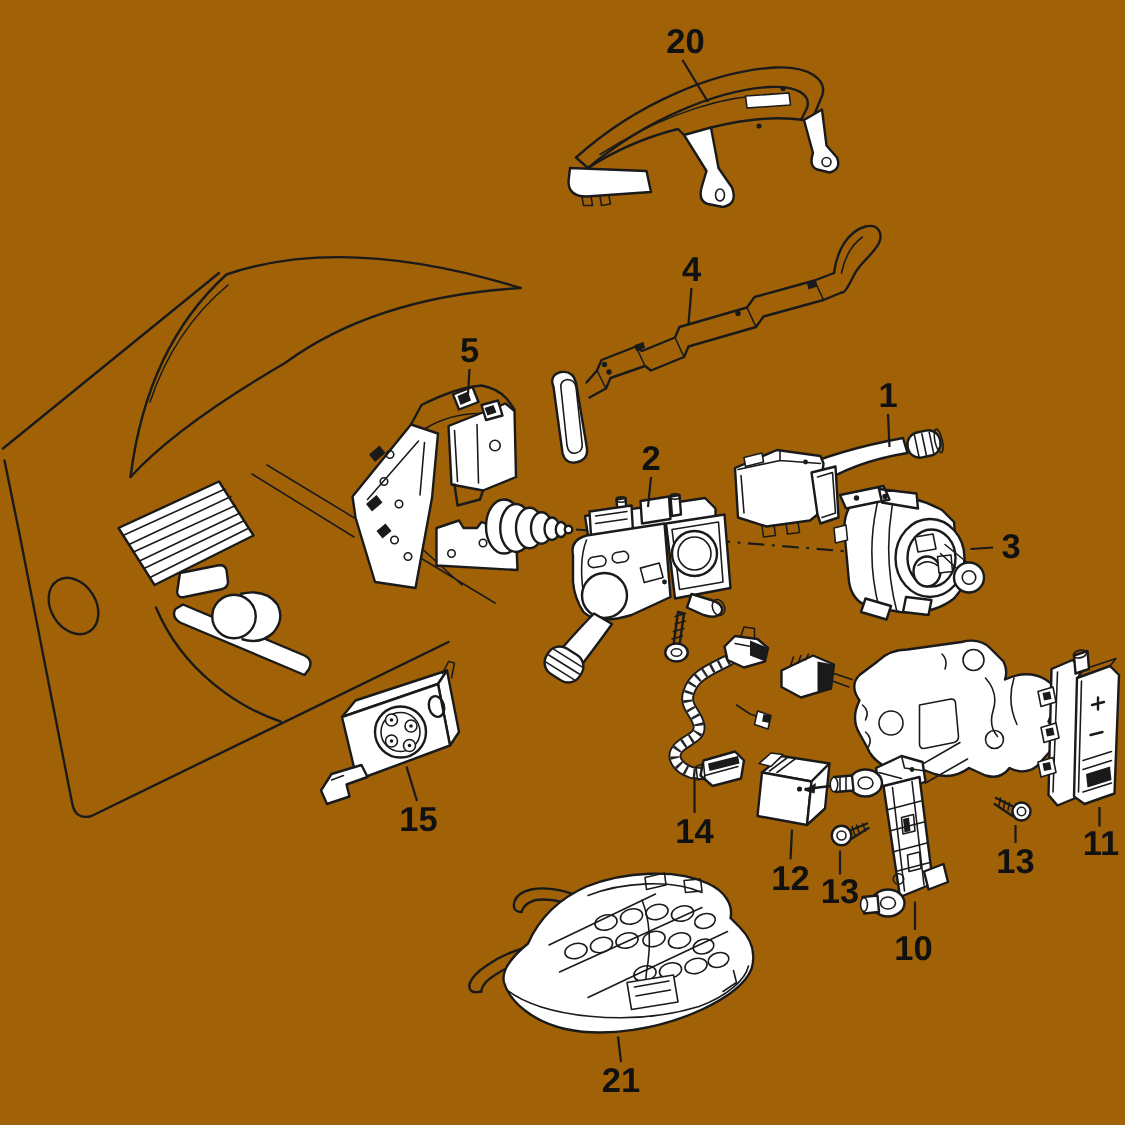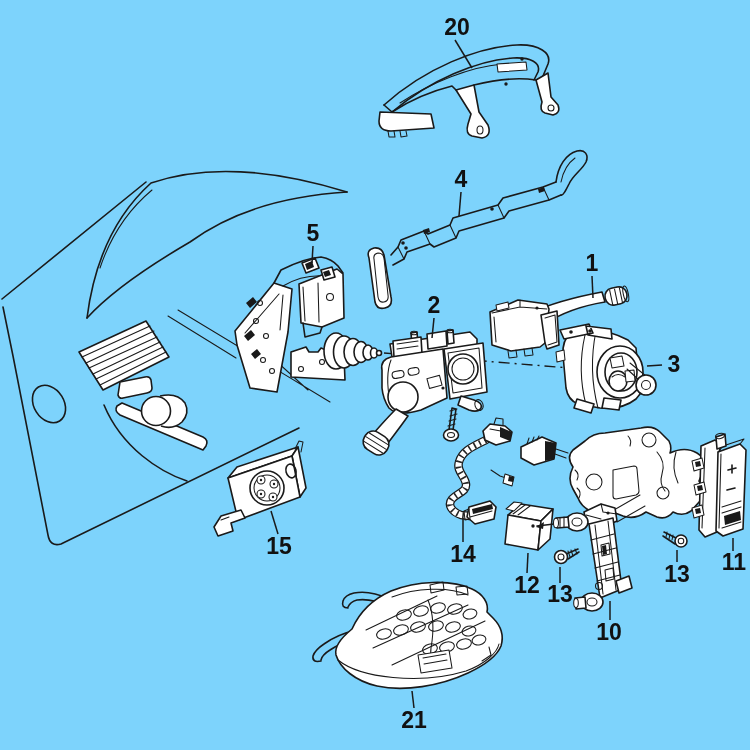--- a/index.html
+++ b/index.html
@@ -1,16 +1,16 @@
 <!DOCTYPE html>
 <html><head>
 <meta charset="utf-8">
 <style>
   html,body{margin:0;padding:0;background:#e8e8e8;}
-  #stage{position:relative;width:750px;height:750px;background:#7dd3fc;overflow:hidden;
+  #stage{position:relative;width:750px;height:750px;background:#a16207;overflow:hidden;
          font-family:"Liberation Sans",sans-serif;}
   svg{display:block}
   .ln{fill:none;stroke:#1a1a1a;stroke-width:1.6;stroke-linecap:round;stroke-linejoin:round}
   .thin{stroke-width:1.05}
   .fw{fill:#ffffff;stroke:#1a1a1a;stroke-width:1.6;stroke-linejoin:round}
   .fw.thin{stroke-width:1.05}
   .fd{fill:#1a1a1a;stroke:none}
   .axis{fill:none;stroke:#1a1a1a;stroke-width:1.4;stroke-dasharray:11 5 2 5}
   .braid-outer{fill:none;stroke:#1a1a1a;stroke-width:8.5;stroke-linecap:round}
   .braid-inner{fill:none;stroke:#ffffff;stroke-width:6;stroke-linecap:round}

